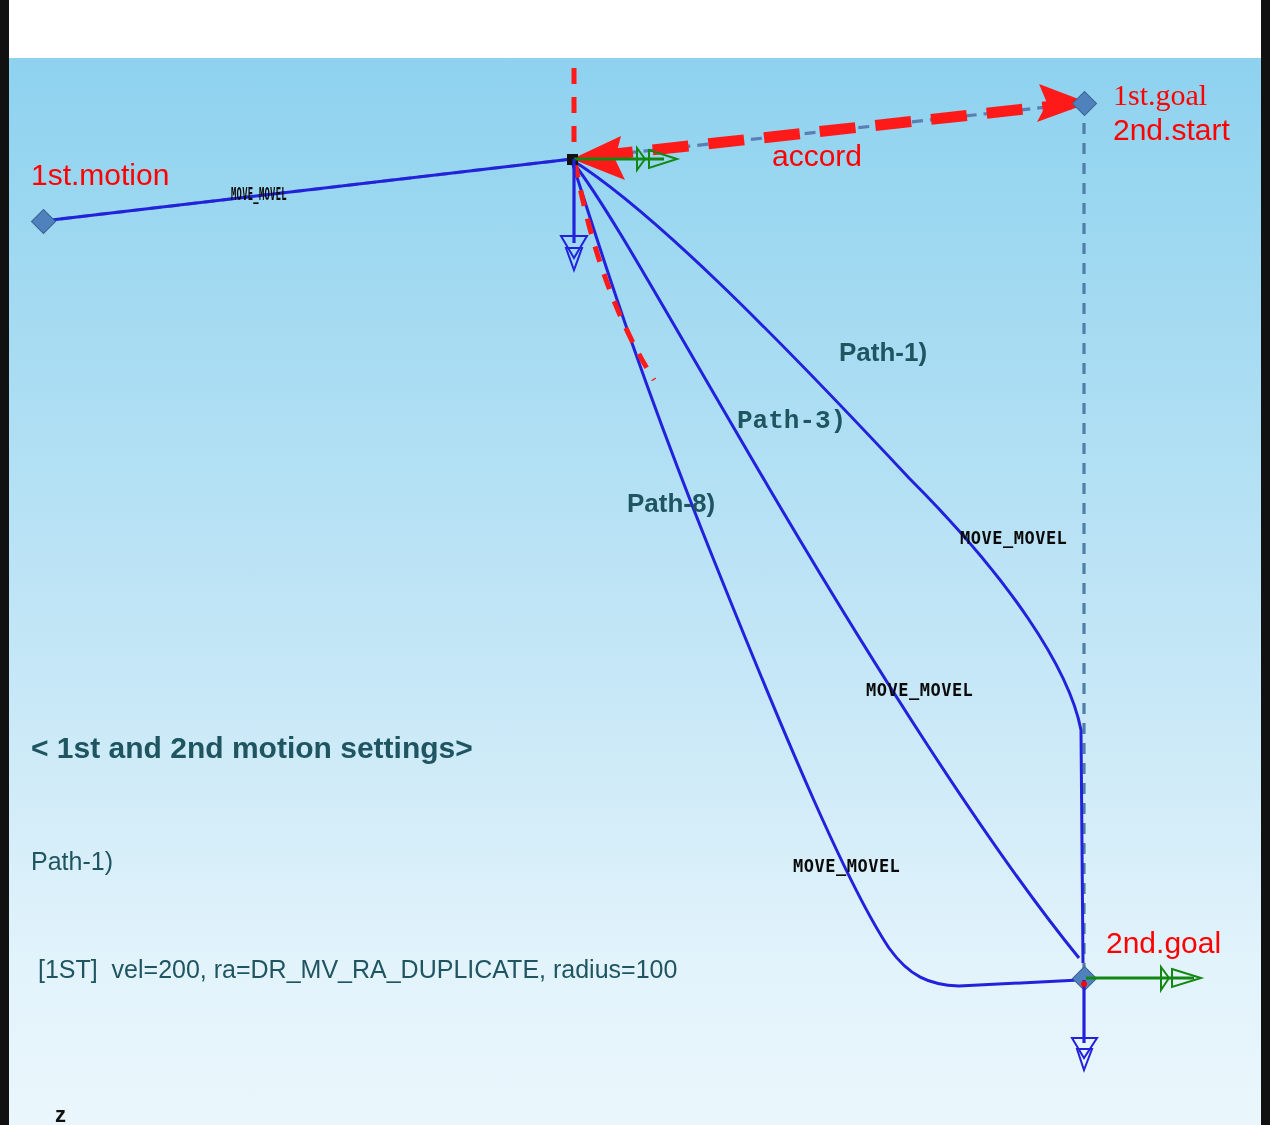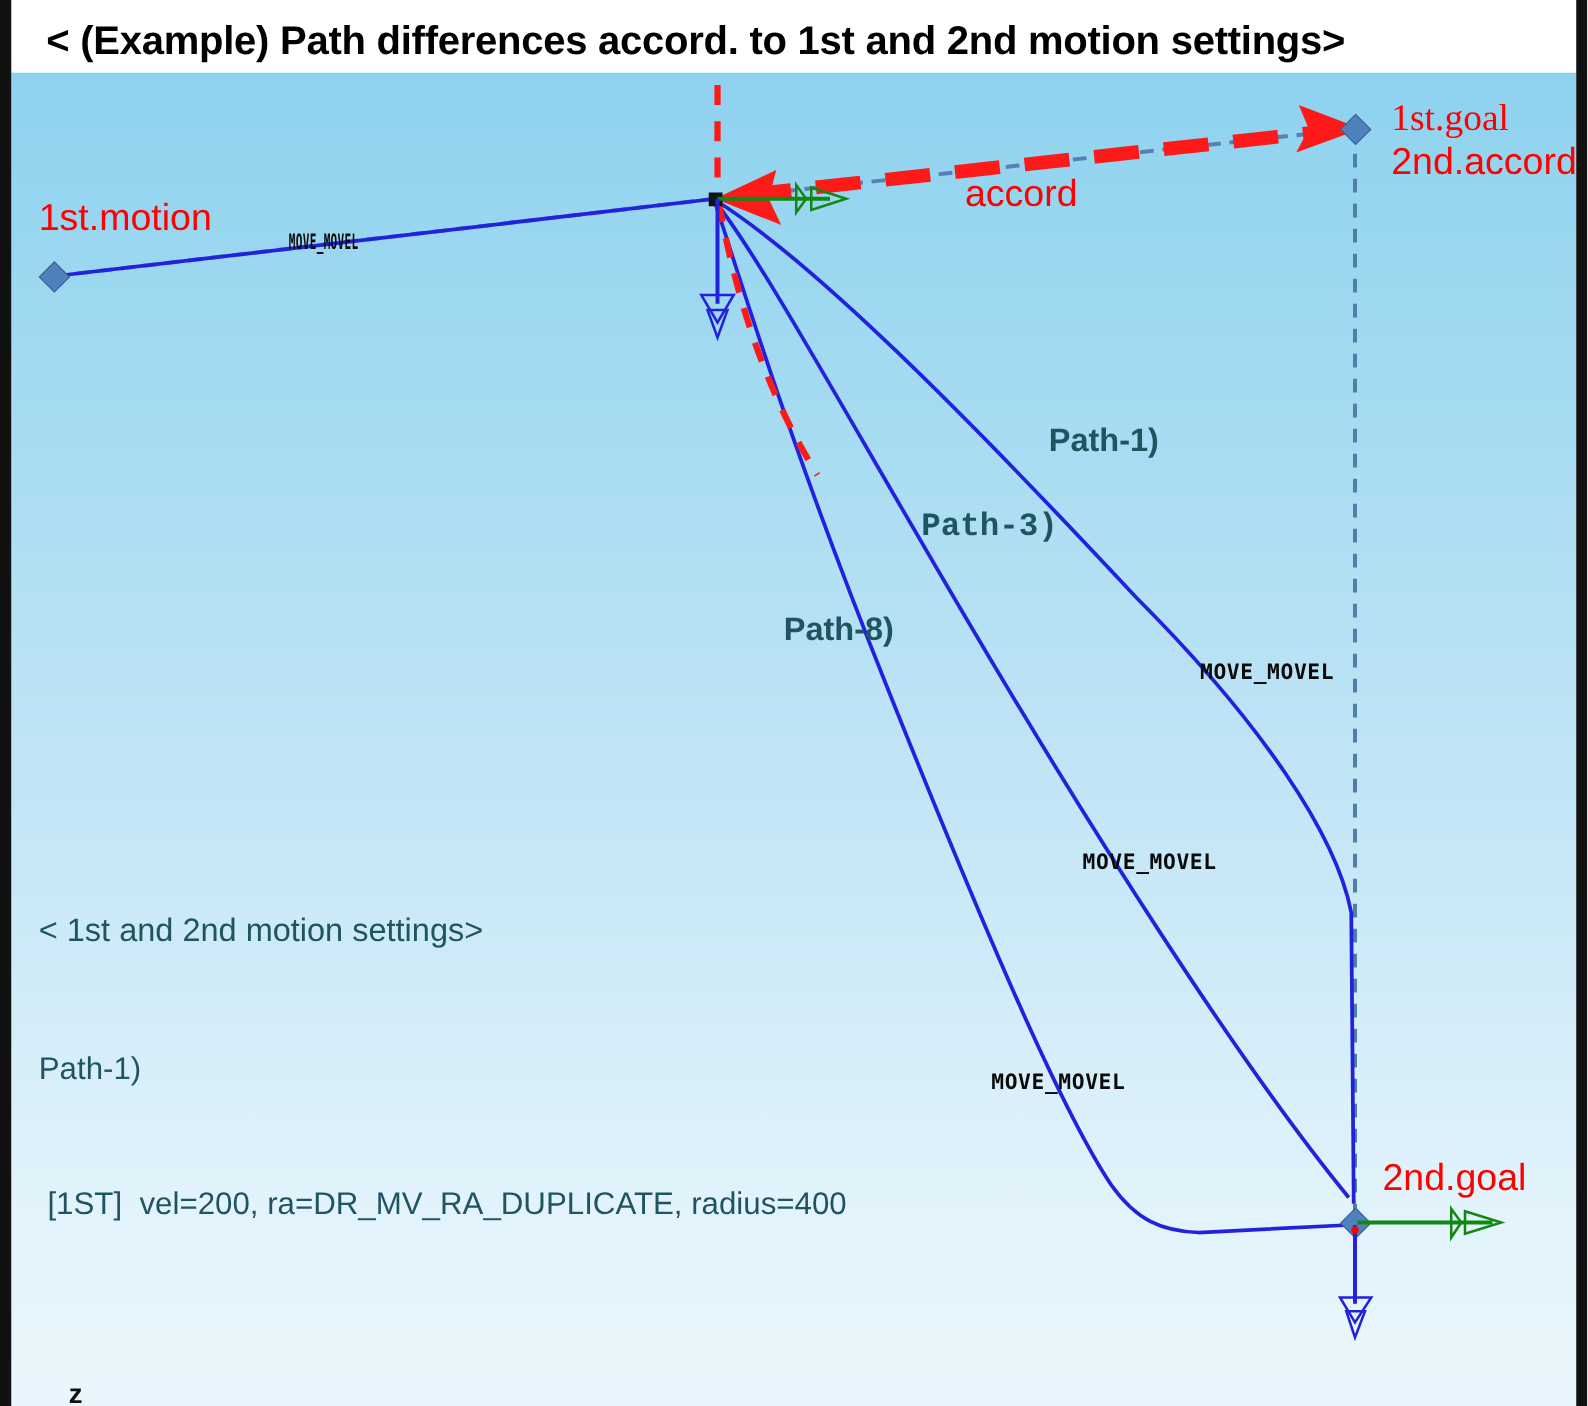--- a/index.html
+++ b/index.html
@@ -98,45 +98,42 @@
   #settings-block {
     position: absolute;
     left: 22px;
     top: 596px;
     color: #1f5561;
     font-size: 25px;
     line-height: 1.44;
     white-space: pre;
   }
   #settings-title {
-    font-weight: normal;
-    font-size: 26px;
+    font-weight: bold;
+    font-size: 30px;
     display: block;
     margin-bottom: 2px;
   }
   #settings-block .srow { display: block; }
   #axis-z {
     position: absolute;
     left: 46px;
     top: 1044px;
     color: #111111;
     font-size: 22px;
     font-weight: bold;
     overflow: hidden;
     height: 22px;
   }
 </style>
 </head>
 <body>
 
 <div id="frame">
 
-  <div id="header-band">
-    <div id="page-title">&lt; (Example) Path differences accord. to 1st and 2nd motion settings&gt;</div>
-  </div>
 
   <div id="canvas-area">
 
     <svg id="scene" viewBox="0 0 1252 1067">
       <defs>
         <marker id="grnArrow" markerWidth="16" markerHeight="12" refX="15" refY="6" orient="auto">
           <path d="M0,0 L16,6 L0,12 L4,6 Z" fill="#128712"></path>
         </marker>
         <marker id="grnArrowOutline" markerWidth="16" markerHeight="12" refX="15" refY="6" orient="auto">
           <path d="M0,0 L16,6 L0,12 L4,6 Z" fill="none" stroke="#128712" stroke-width="1.6"></path>
@@ -199,39 +196,39 @@
         <line x1="1075" y1="922" x2="1075" y2="985" stroke="#2222dd" stroke-width="3.2"></line>
         <path d="M 1063,980 L 1088,980 L 1075,1000 Z" fill="none" stroke="#2222dd" stroke-width="2"></path>
         <path d="M 1068,991 L 1083,991 L 1075,1012 Z" fill="none" stroke="#2222dd" stroke-width="2"></path>
         <circle cx="1075" cy="926" r="3" fill="#ff0000"></circle>
       </g>
     </svg>
 
     <div class="lbl lbl-red" style="left:22px; top:100px;">1st.motion</div>
 
     <div class="lbl lbl-red" style="left:1104px; top:20px;font-family:Liberation Serif, serif;">1st.goal</div>
-    <div class="lbl lbl-red" style="left:1104px; top:55px;">2nd.accord</div>
+    <div class="lbl lbl-red" style="left:1104px; top:55px;">2nd.start</div>
 
     <div class="lbl lbl-red" style="left:763px; top:81px;">accord</div>
 
     <div class="lbl lbl-red" style="left:1097px; top:868px;">2nd.goal</div>
 
     <div class="lbl lbl-path" style="left:830px; top:279px;">Path-1)</div>
     <div class="lbl lbl-path" style="left:728px; top:348px;font-family:Liberation Mono, monospace;">Path-3)</div>
     <div class="lbl lbl-path" style="left:618px; top:430px;">Path-8)</div>
 
     <div class="lbl lbl-movel" style="left:222px; top:126px; transform:scaleX(0.52); transform-origin:left top;">MOVE_MOVEL</div>
     <div class="lbl lbl-movel" style="left:951px; top:470px;">MOVE_MOVEL</div>
     <div class="lbl lbl-movel" style="left:857px; top:622px;">MOVE_MOVEL</div>
     <div class="lbl lbl-movel" style="left:784px; top:798px;">MOVE_MOVEL</div>
 
     <div id="settings-block">
       <span id="settings-title">&lt; 1st and 2nd motion settings&gt;</span>
       <span class="srow">Path-1)</span>
-      <span class="srow"> [1ST]  vel=200, ra=DR_MV_RA_DUPLICATE, radius=400</span>
+      <span class="srow"> [1ST]  vel=200, ra=DR_MV_RA_DUPLICATE, radius=100</span>
       
       
       
       
       
       
     </div>
 
     <div id="axis-z">z</div>
 

